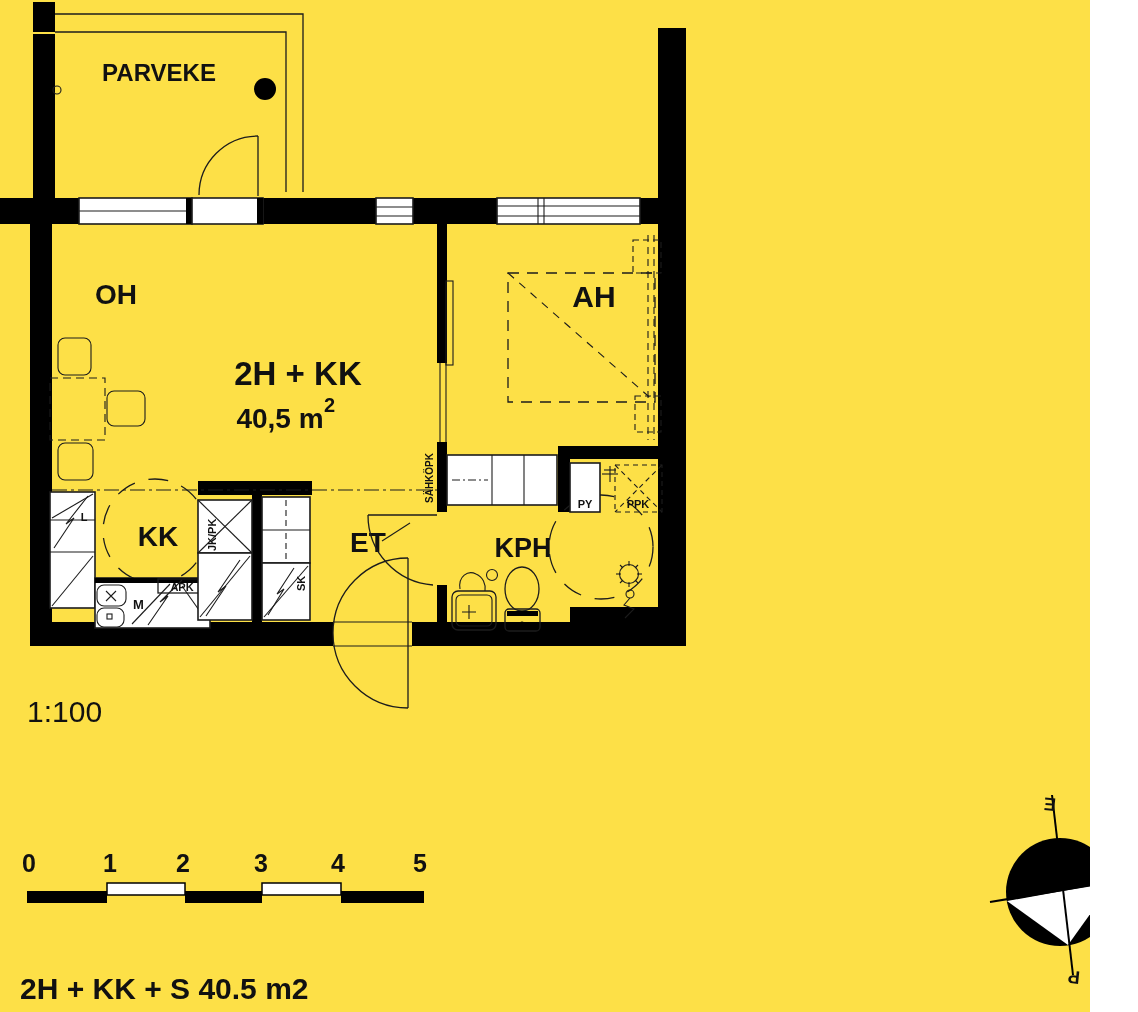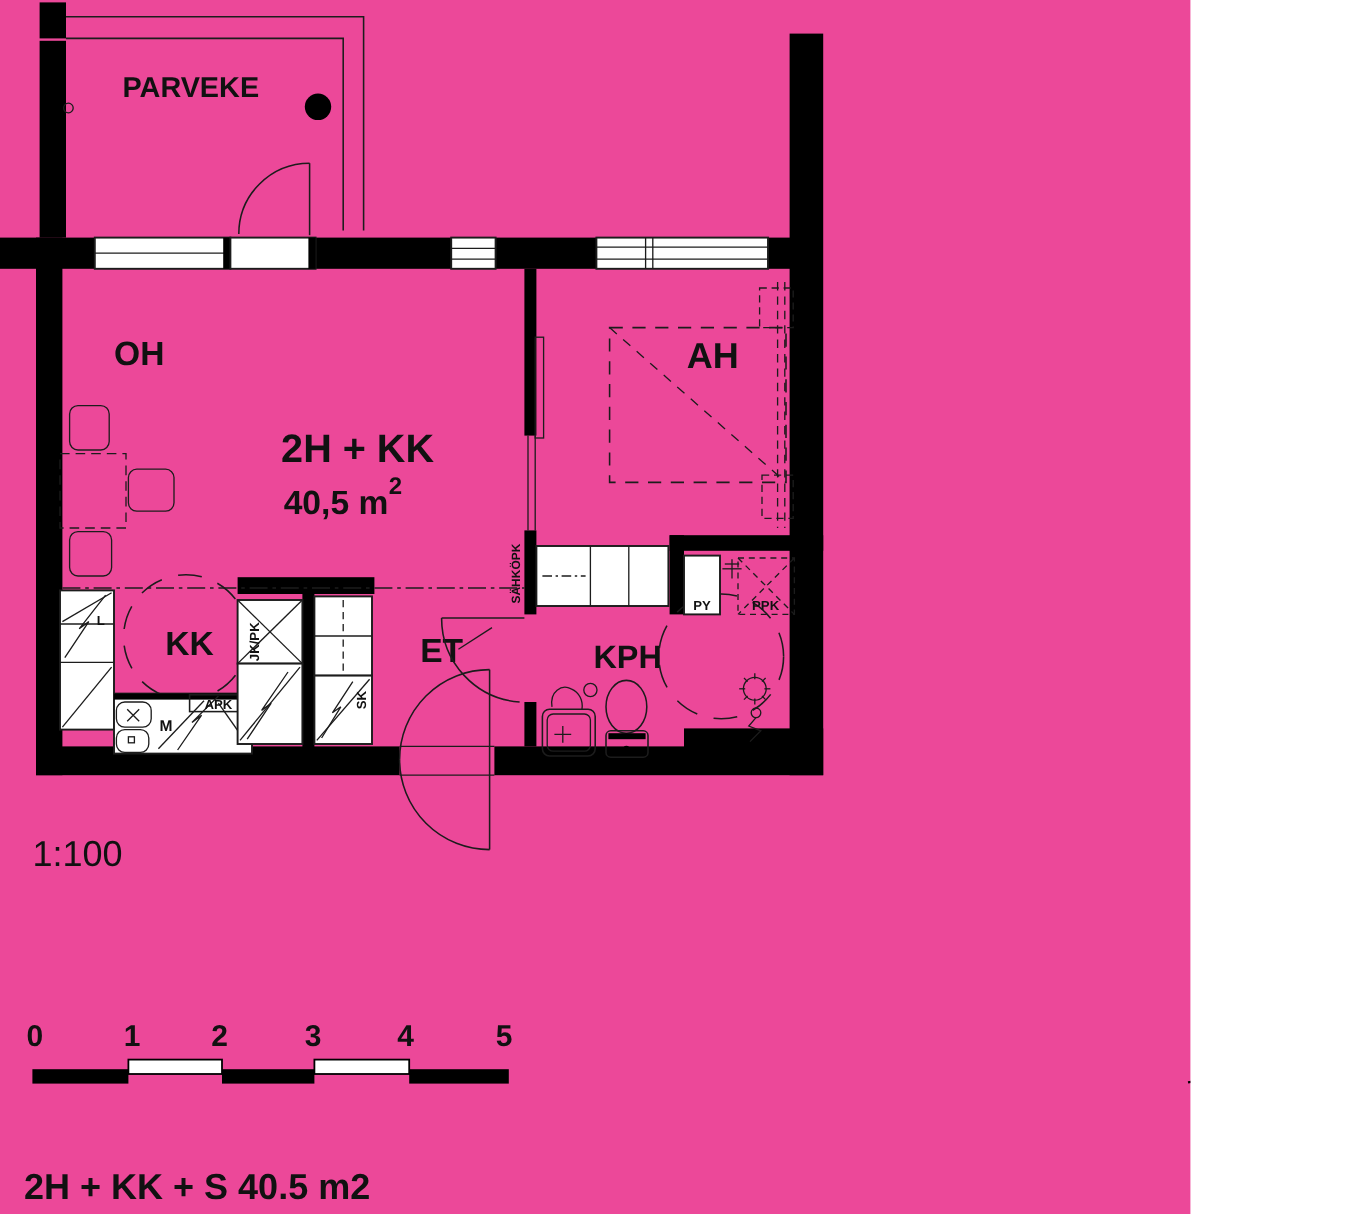--- a/index.html
+++ b/index.html
@@ -1,16 +1,16 @@
 <!DOCTYPE html>
 <html><head>
 <meta charset="utf-8">
 <style>
   html,body{margin:0;padding:0;background:#fff;}
-  .page{width:992px;height:1012px;position:relative;background:#ec4899;overflow:hidden;}
+  .page{width:1090px;height:1012px;position:relative;background:#fde047;overflow:hidden;}
   svg{display:block;}
   text{font-family:"Liberation Sans","DejaVu Sans",sans-serif;fill:#111;}
   .room-label{font-weight:bold;}
   .tiny{font-weight:bold;}
   .wall{fill:#000;stroke:none;}
   .thin{fill:none;stroke:#1c1c1c;stroke-width:1.3;}
   .thin2{fill:none;stroke:#1c1c1c;stroke-width:1.1;}
   .frame{fill:#fff;stroke:#1c1c1c;stroke-width:1.6;}
 </style>
 </head>

